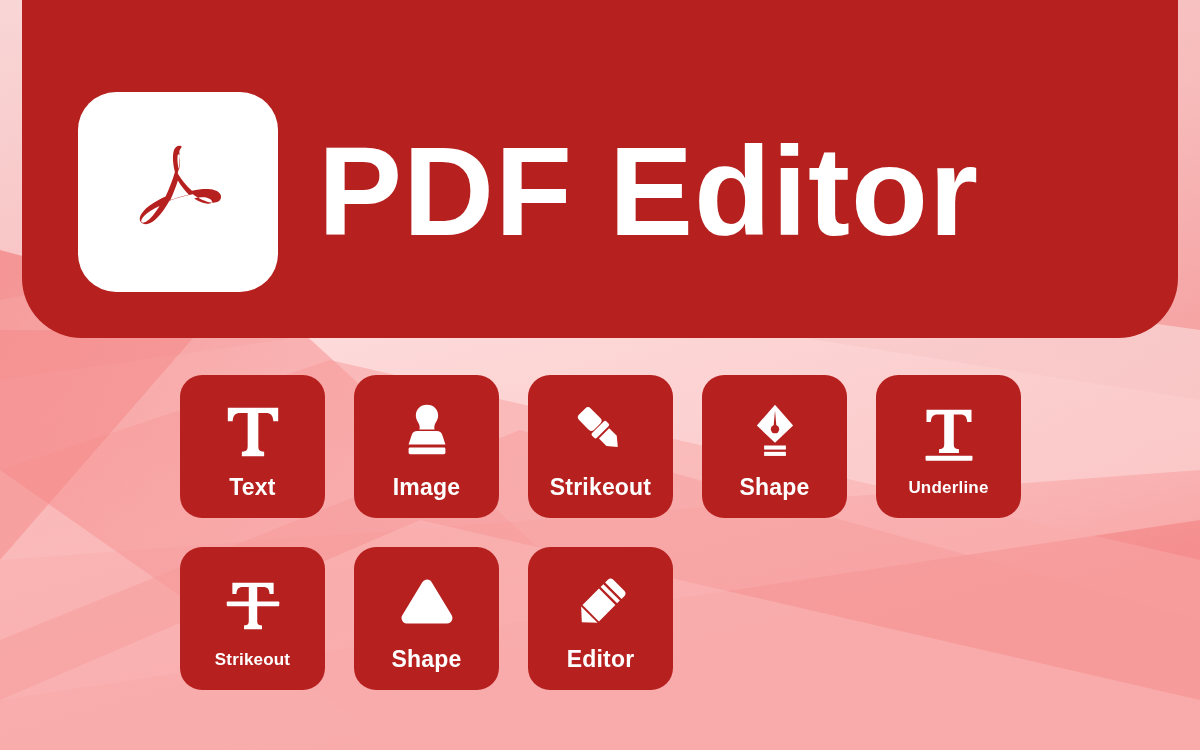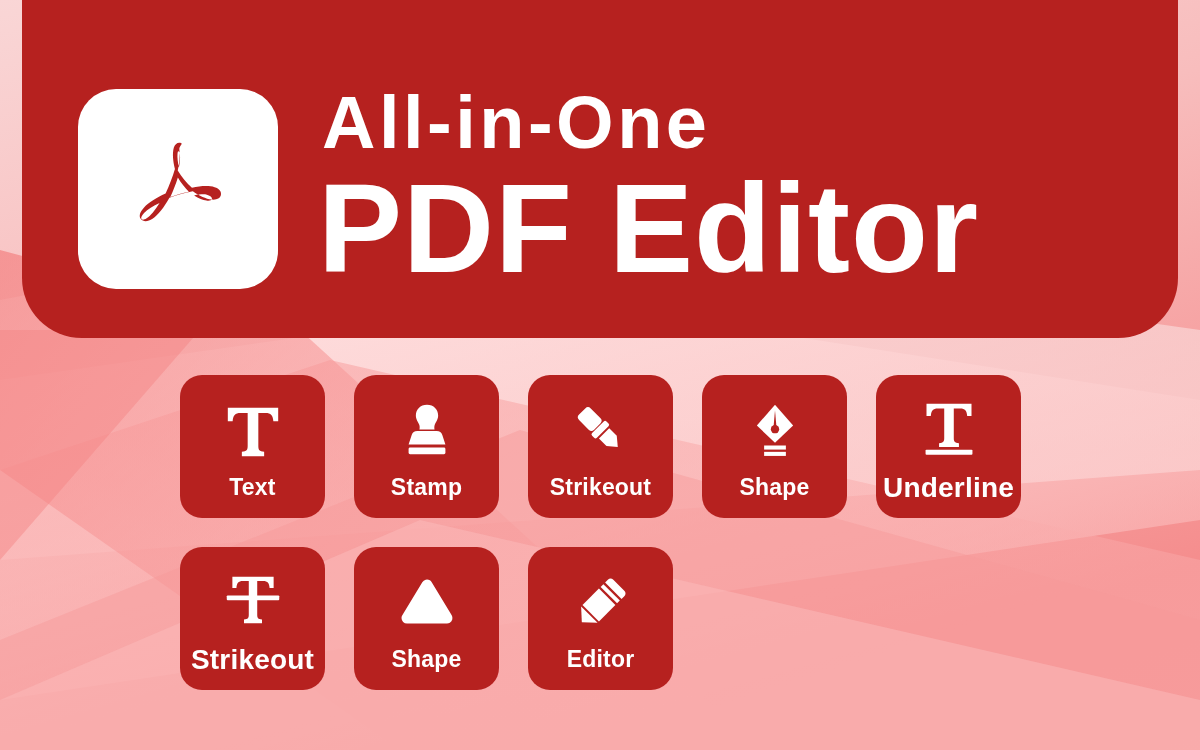--- a/index.html
+++ b/index.html
@@ -116,21 +116,21 @@
   }
   .tool-icon svg { display: block; }
 
   .tool-label {
     color: #ffffff;
     font-size: 23px;
     font-weight: bold;
     letter-spacing: 0.2px;
     white-space: nowrap;
   }
-  .tool-label.small { font-size: 28px; }
+  .tool-label.small { font-size: 17px; }
 </style>
 </head>
 <body>
 
 <svg id="bg-canvas" viewBox="0 0 1200 750" preserveAspectRatio="none">
   <defs>
     <linearGradient id="gBase" x1="0" y1="0" x2="0.45" y2="1">
       <stop offset="0%" stop-color="#f9d6d6"></stop>
       <stop offset="45%" stop-color="#f8bdbd"></stop>
       <stop offset="100%" stop-color="#f58d8d"></stop>
@@ -178,21 +178,20 @@
             c-0.9-4.2-1.3-7.9-1.1-10.3C49.7,21.3,49.9,20.5,50.3,20.5z M49.9,41.1
             c2.4,4.1,5.4,8,8.6,11.1c-4.8,1-9.8,2.4-14.5,4.1C46.3,51.4,48.3,46.2,49.9,41.1z
             M72.6,54.5c3.1,0.9,4.2,2.2,3.9,3.3c-0.3,1.1-1.9,1.6-4.3,1.2c-2.7-0.4-6.1-1.8-9.6-4
             C66.9,54.2,70.3,53.9,72.6,54.5z M35.6,60.9c-3.4,5.6-7.1,10-10.1,12
             c-1.9,1.3-3.4,1.4-4,0.6c-0.7-0.9,0-2.7,2-4.8C26.3,65.8,30.5,63.2,35.6,60.9z"></path>
         </svg>
       </span>
     </div>
 
     <div class="headline">
-      <div class="headline-top">All-in-One</div>
       <div class="headline-main">PDF Editor</div>
     </div>
 
   </div>
 </div>
 
 <div class="tools">
 
   <div class="tool">
     <span class="tool-icon">
@@ -207,21 +206,21 @@
 
   <div class="tool">
     <span class="tool-icon">
       <svg width="62" height="62" viewBox="0 0 64 64">
         <path fill="#ffffff" d="M32,5 c-7,0 -11.5,5 -11.5,11 c0,4.5 2.5,6.5 3.5,9.5 c0.6,1.8 0.5,3.5 0.2,5
           h15.6 c-0.3,-1.5 -0.4,-3.2 0.2,-5 c1,-3 3.5,-5 3.5,-9.5 C43.5,10 39,5 32,5 Z"></path>
         <path fill="#ffffff" d="M22,32 h20 c3,0 5,1.5 5.8,4.2 L51,46 h-38 l3.2,-9.8 C17,33.5 19,32 22,32 Z"></path>
         <rect x="13" y="49" width="38" height="7" rx="1.5" fill="#ffffff"></rect>
       </svg>
     </span>
-    <span class="tool-label">Stamp</span>
+    <span class="tool-label">Image</span>
   </div>
 
   <div class="tool">
     <span class="tool-icon">
       <svg width="62" height="62" viewBox="0 0 64 64">
         <g transform="rotate(-45 32 32)">
           <rect x="24" y="4" width="17" height="22" rx="4" fill="#ffffff"></rect>
           <rect x="22" y="27" width="21" height="7" rx="2" fill="#ffffff"></rect>
           <path fill="#ffffff" d="M25,36 h15 v11 l-7.5,9 L25,47 Z"></path>
         </g>

